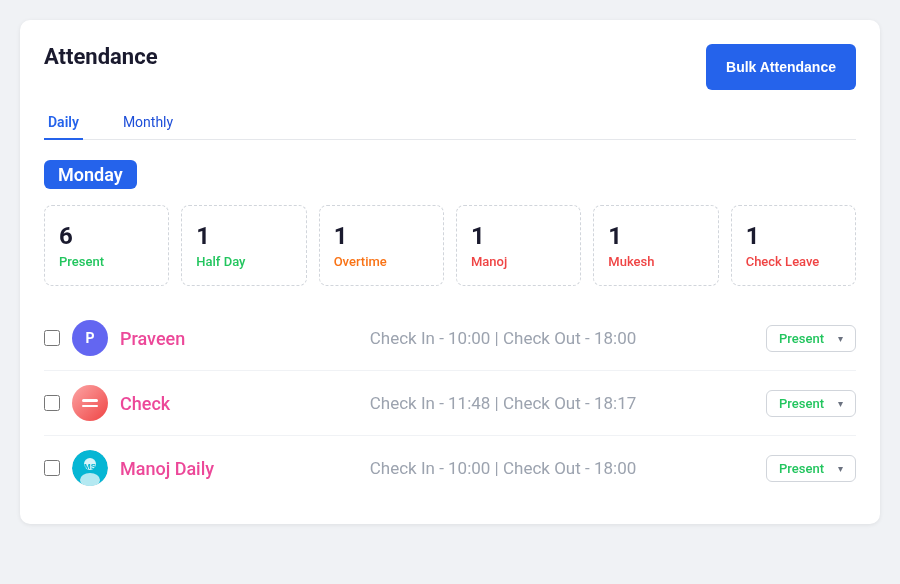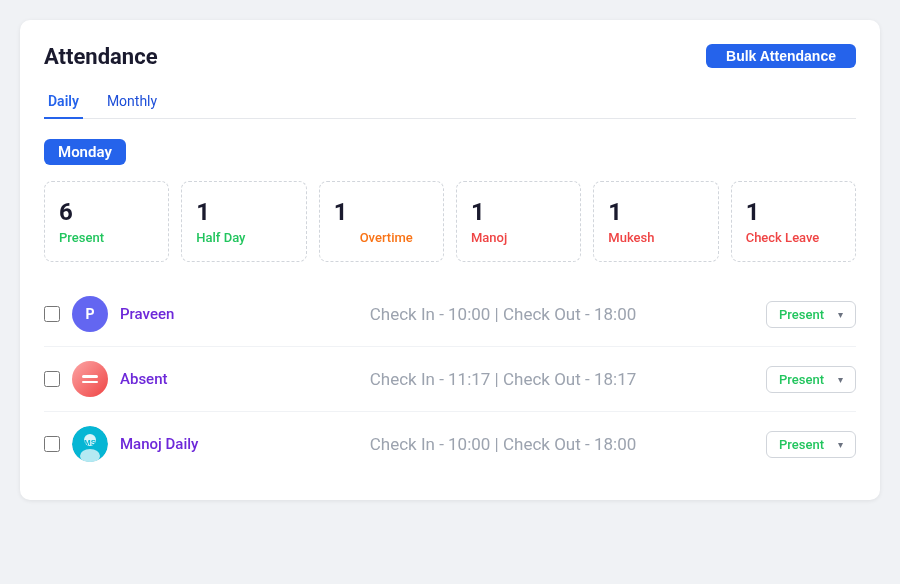--- a/index.html
+++ b/index.html
@@ -27,28 +27,28 @@
     .page-title {
       font-size: 22px;
       font-weight: 700;
       color: #1a1a2e;
     }
     .bulk-btn {
       background: #2563eb;
       color: #fff;
       border: none;
       border-radius: 6px;
-      padding: 4px 20px;
+      padding: 15px 20px;
       font-size: 14px;
       font-weight: 600;
       cursor: pointer;
     }
     .tabs {
       display: flex;
-      gap: 20px;
+      gap: 36px;
       border-bottom: 1px solid #e5e7eb;
       margin-bottom: 20px;
     }
     .tab {
       padding: 8px 4px;
       font-size: 14px;
       cursor: pointer;
       color: #1d4ed8;
       border-bottom: 2px solid transparent;
       margin-bottom: -1px;
@@ -105,21 +105,21 @@
       cursor: pointer;
       color: #2563eb;
       font-size: 18px;
     }
     .day-badge {
       display: inline-block;
       background: #2563eb;
       color: #fff;
       border-radius: 6px;
       padding: 4px 14px;
-      font-size: 15px;
+      font-size: 18px;
       font-weight: 600;
       margin-bottom: 16px;
     }
     .stats-row {
       display: flex;
       gap: 12px;
       margin-bottom: 20px;
     }
     .stat-card {
       flex: 1;
@@ -132,21 +132,21 @@
       font-size: 24px;
       font-weight: 700;
       color: #1a1a2e;
       margin-bottom: 4px;
     }
     .stat-label {
       font-size: 13px;
       font-weight: 500;
     }
     .stat-label.green { color: #22c55e; }
-    .stat-label.orange { color: #f97316; margin-left: 26px; }
+    .stat-label.orange { color: #f97316; }
     .stat-label.red { color: #ef4444; }
     .employee-list { }
     .employee-row {
       display: flex;
       align-items: center;
       padding: 14px 0;
       border-bottom: 1px solid #f0f2f5;
       gap: 12px;
     }
     .employee-row:last-child { border-bottom: none; }
@@ -189,23 +189,23 @@
       height: 36px;
       border-radius: 50%;
       flex-shrink: 0;
       background: linear-gradient(135deg, #fca5a5, #ef4444);
       display: flex;
       align-items: center;
       justify-content: center;
       position: relative;
     }
     .employee-name {
-      font-size: 15px;
+      font-size: 18px;
       font-weight: 500;
-      color: #6d28d9;
+      color: #ec4899;
       min-width: 120px;
     }
     .checkin-info {
       flex: 1;
       text-align: center;
       font-size: 17px;
       color: #9ca3af;
     }
     .status-badge {
       display: flex;
@@ -288,22 +288,22 @@
       </div>
     </div>
       <div class="employee-row">
       <input type="checkbox" class="checkbox" style="">
       <div class="avatar-mukesh">
         <div style="display:flex;flex-direction:column;gap:3px;align-items:center;">
           <div style="width:16px;height:2.5px;background:#fff;border-radius:2px;"></div>
           <div style="width:16px;height:2.5px;background:#fff;border-radius:2px;"></div>
         </div>
       </div>
-      <span class="employee-name">Absent</span>
-      <span class="checkin-info">Check In - 11:17  |  Check Out - 18:17</span>
+      <span class="employee-name">Check</span>
+      <span class="checkin-info">Check In - 11:48  |  Check Out - 18:17</span>
       <div class="status-badge">
         <span class="status-present">Present</span>
         <span class="chevron-down">▾</span>
       </div>
     </div>
       <div class="employee-row">
       <input type="checkbox" class="checkbox" style="">
       <div class="avatar-img">
     <svg width="36" height="36" viewBox="0 0 36 36" xmlns="http://www.w3.org/2000/svg" style="border-radius:50%;">
       <circle cx="18" cy="18" r="18" fill="#06b6d4"></circle>

